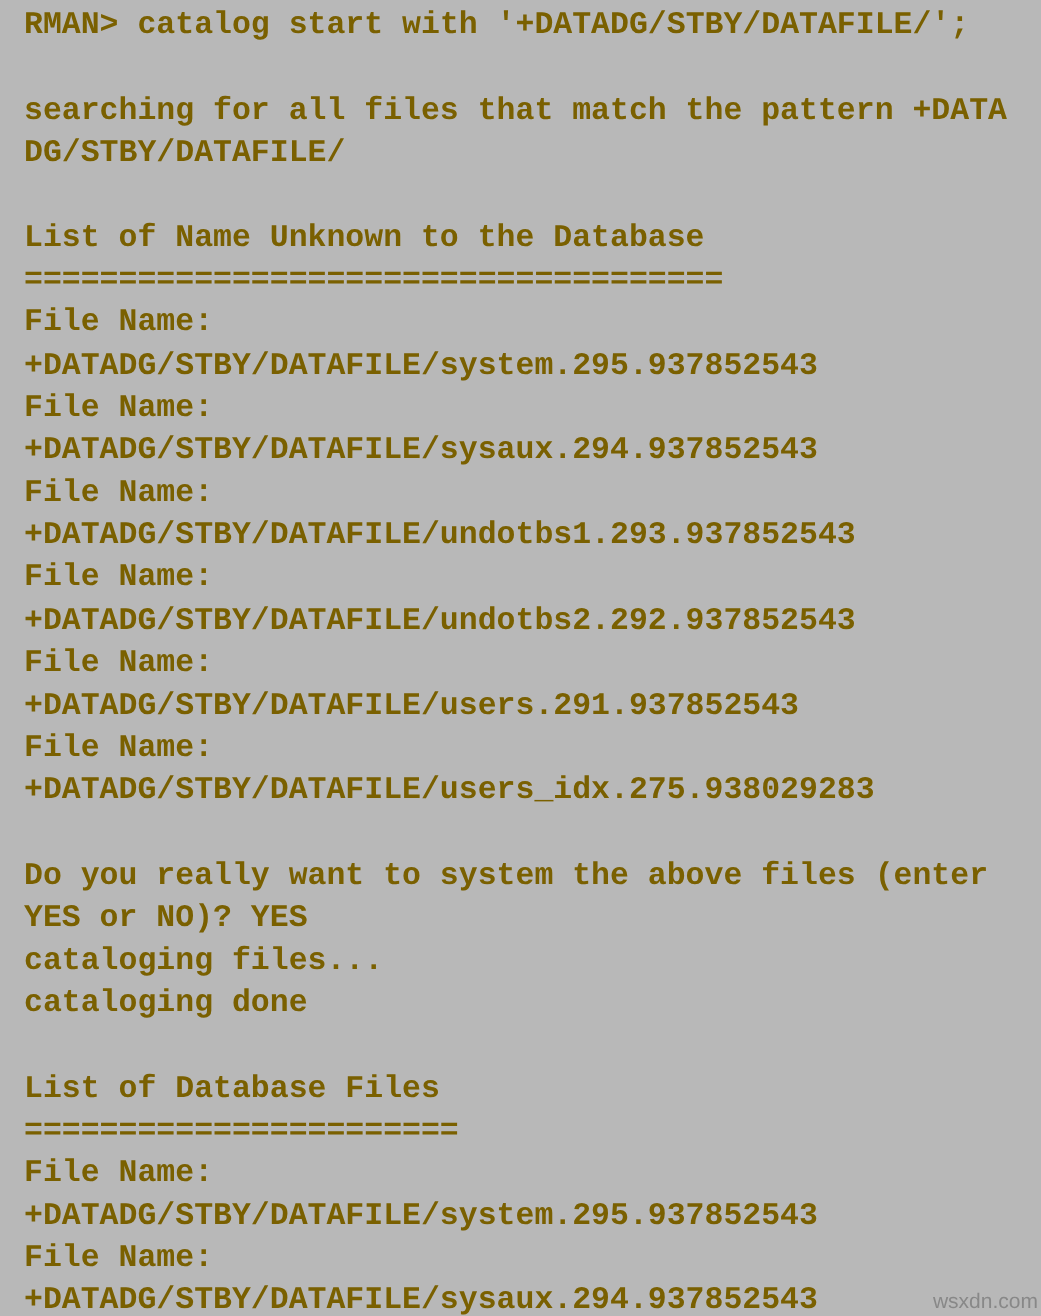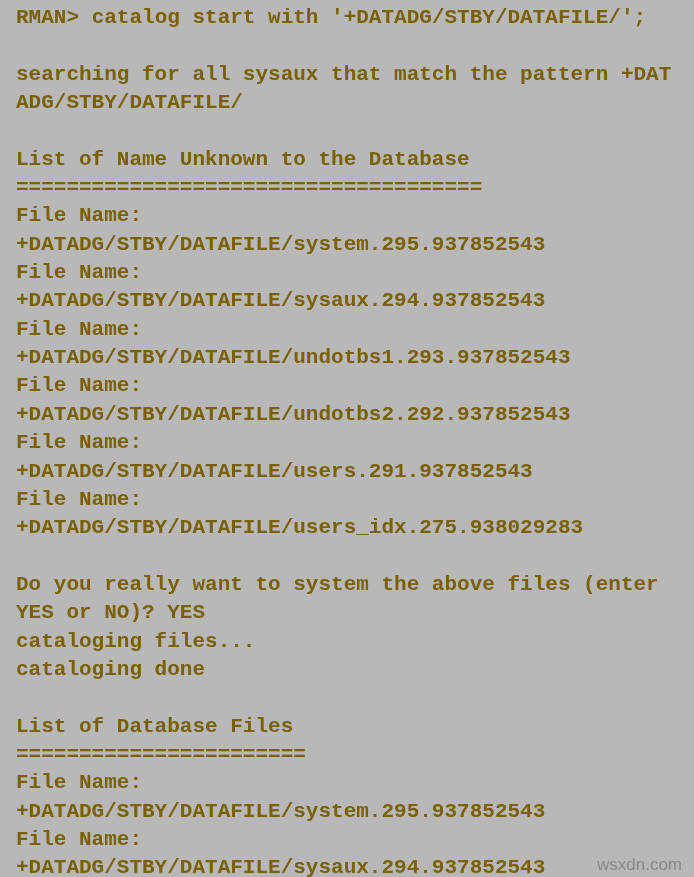--- a/index.html
+++ b/index.html
@@ -17,34 +17,34 @@
     }
     .terminal {
       padding: 4px 16px;
       line-height: 1.35;
       white-space: pre-wrap;
       word-break: break-all;
     }
     .watermark {
       position: absolute;
       bottom: 2px;
-      right: 12px;
+      right: 2px;
       font-family: Arial, sans-serif;
-      font-size: 17px;
+      font-size: 14px;
       font-weight: normal;
       color: #888;
       text-align: right;
     }
   </style>
 </head>
 <body>
 
 <div class="terminal"><span>RMAN&gt;</span> <span>catalog start with '+DATADG/STBY/DATAFILE/';</span>
 
-<span>searching for all sysaux that match the pattern +DATADG/STBY/DATAFILE/</span>
+<span>searching for all files that match the pattern +DATADG/STBY/DATAFILE/</span>
 
 <span>List of Name Unknown to the Database</span>
 <span>=====================================</span>
 <span>File Name:</span>
 <span>+DATADG/STBY/DATAFILE/system.295.937852543</span>
 <span>File Name:</span>
 <span>+DATADG/STBY/DATAFILE/sysaux.294.937852543</span>
 <span>File Name:</span>
 <span>+DATADG/STBY/DATAFILE/undotbs1.293.937852543</span>
 <span>File Name:</span>

